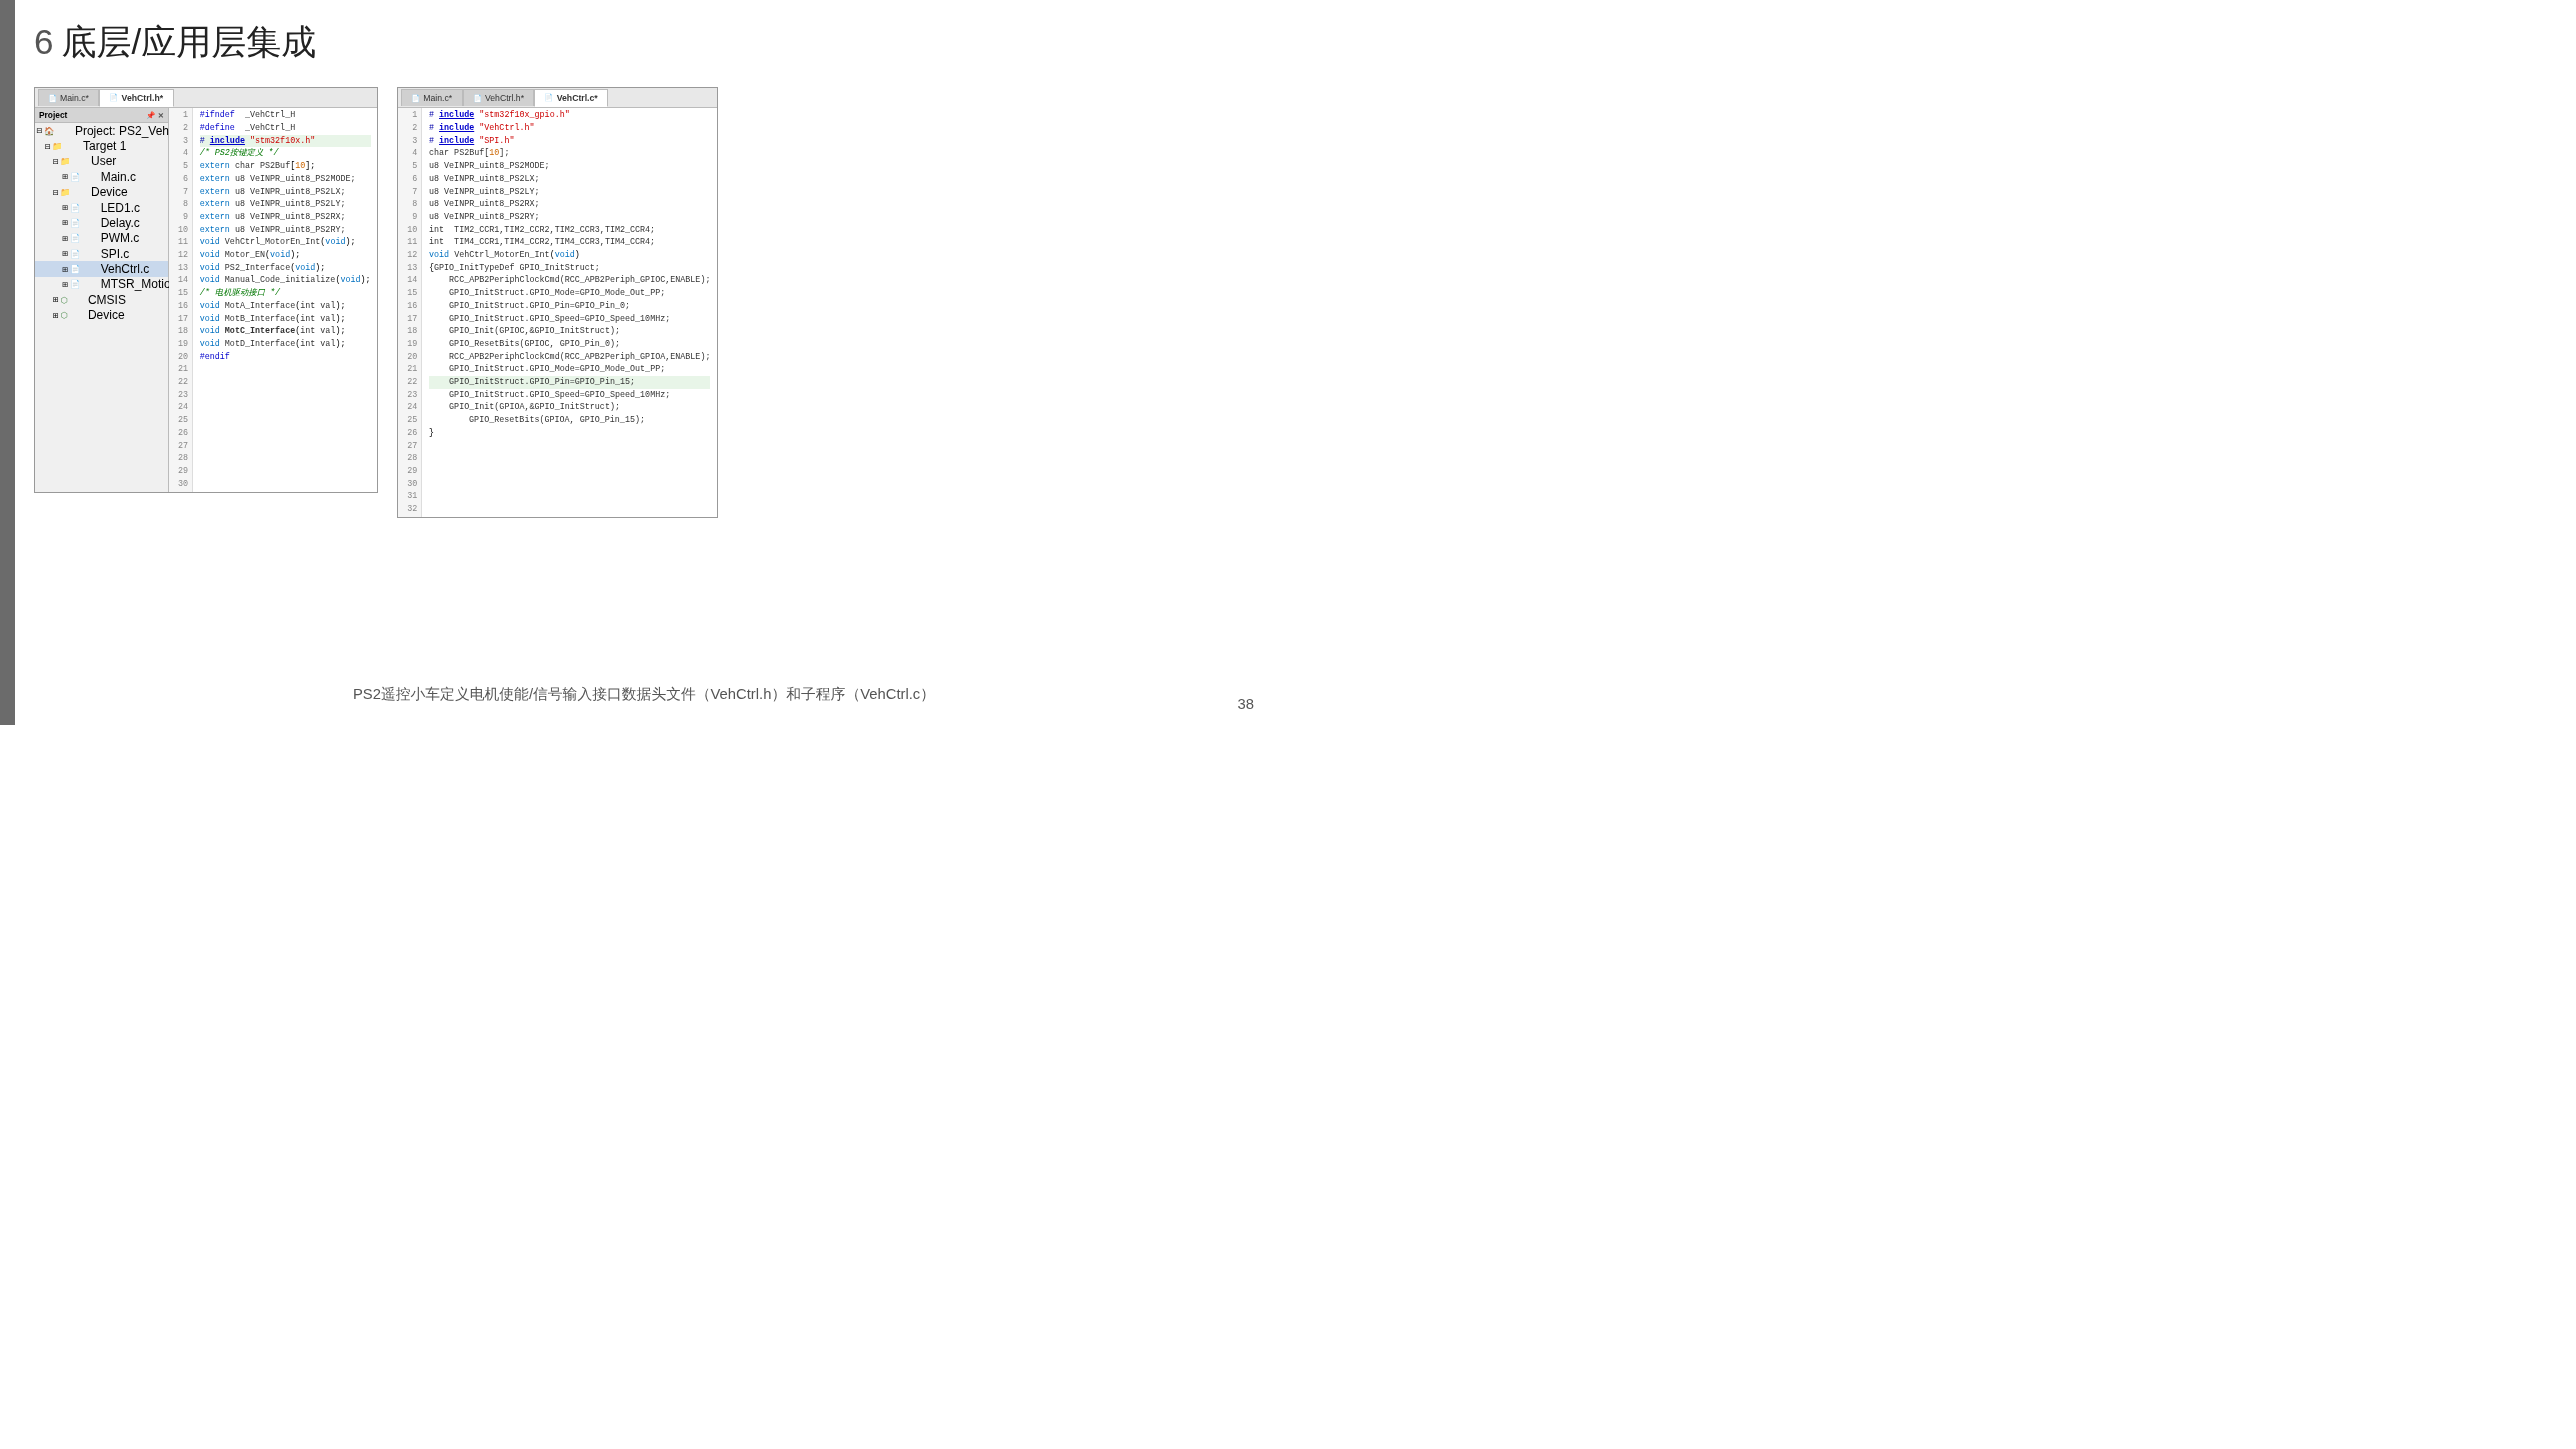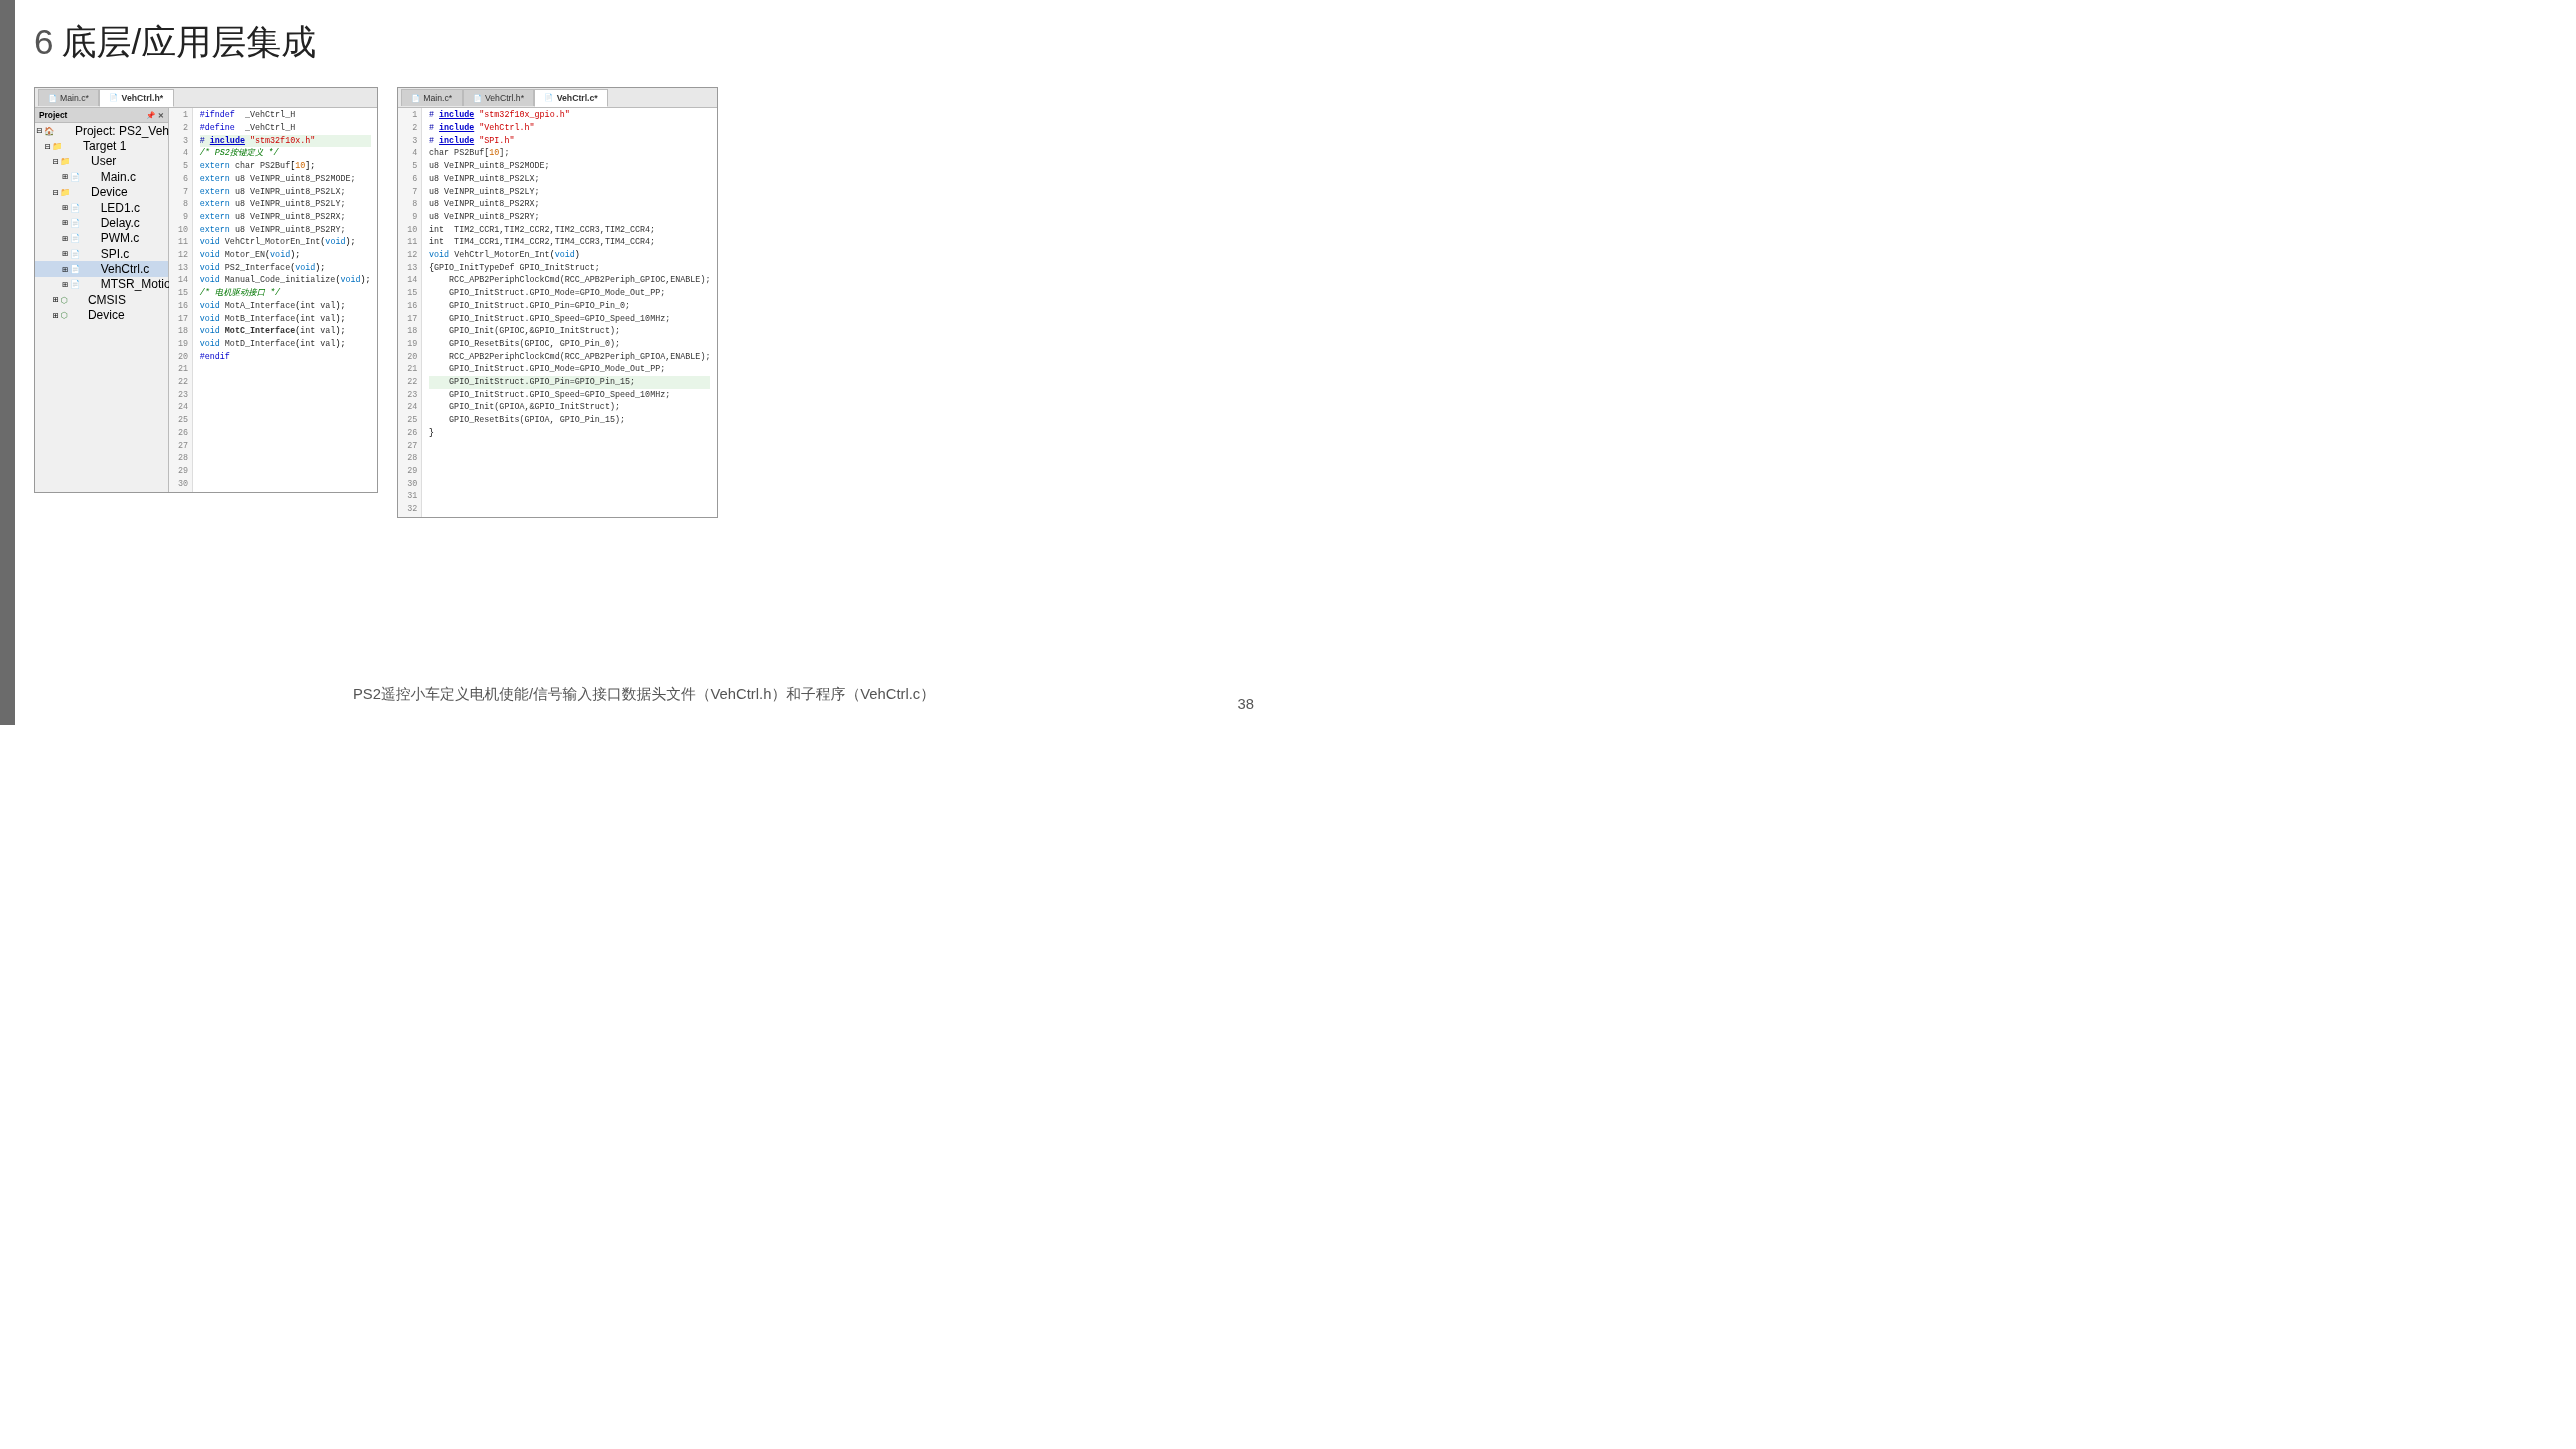--- a/index.html
+++ b/index.html
@@ -457,21 +457,21 @@
           <div class="code-line">    <span style="color:#333;">GPIO_InitStruct.GPIO_Pin=GPIO_Pin_0;</span></div>
           <div class="code-line">    <span style="color:#333;">GPIO_InitStruct.GPIO_Speed=GPIO_Speed_10MHz;</span></div>
           <div class="code-line">    <span style="color:#333;">GPIO_Init(GPIOC,&amp;GPIO_InitStruct);</span></div>
           <div class="code-line">    <span style="color:#333;">GPIO_ResetBits(GPIOC, GPIO_Pin_0);</span></div>
           <div class="code-line"></div>
           <div class="code-line">    <span style="color:#333;">RCC_APB2PeriphClockCmd(RCC_APB2Periph_GPIOA,ENABLE);</span></div>
           <div class="code-line">    <span style="color:#333;">GPIO_InitStruct.GPIO_Mode=GPIO_Mode_Out_PP;</span></div>
           <div class="code-line highlight">    <span style="color:#333;">GPIO_InitStruct.GPIO_Pin=GPIO_Pin_15;</span></div>
           <div class="code-line">    <span style="color:#333;">GPIO_InitStruct.GPIO_Speed=GPIO_Speed_10MHz;</span></div>
           <div class="code-line">    <span style="color:#333;">GPIO_Init(GPIOA,&amp;GPIO_InitStruct);</span></div>
-          <div class="code-line">    <span style="color:#333;">GPIO_ResetBits(GPIOA, GPIO_Pin_15);</span></div>
+          <div class="code-line">    <span style="color:#333;margin-left:20px;">GPIO_ResetBits(GPIOA, GPIO_Pin_15);</span></div>
           <div class="code-line">}</div>
         </div>
       </div>
     </div>
 
   </div>
 </div>
 
 <div class="caption">
   <span>PS2遥控小车定义电机使能/信号输入接口数据头文件（VehCtrl.h）和子程序（VehCtrl.c）</span>

